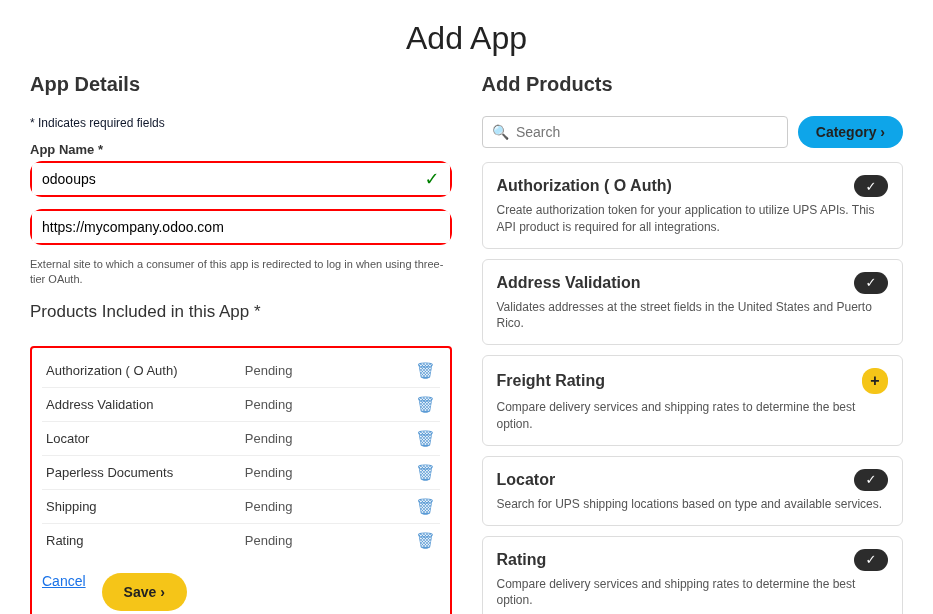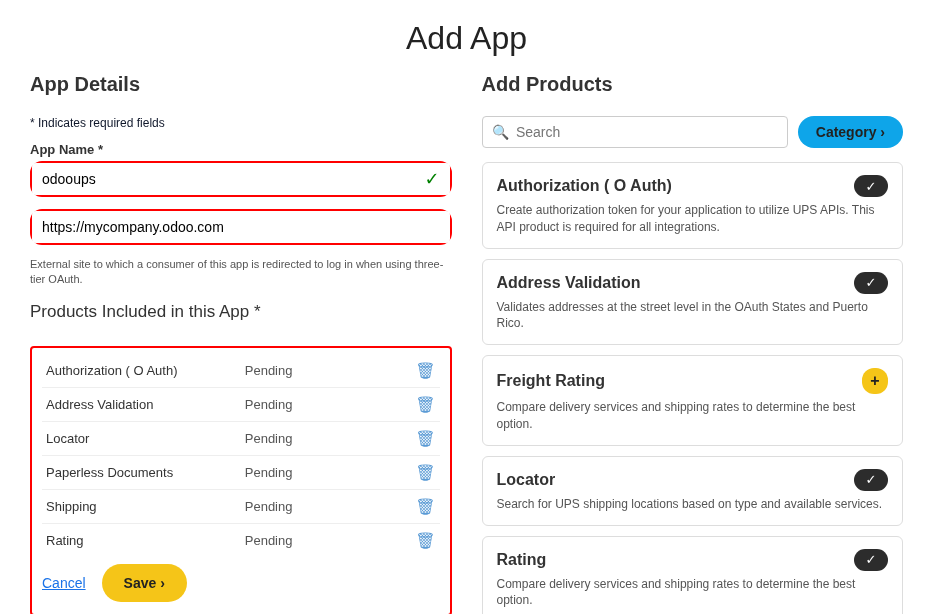--- a/index.html
+++ b/index.html
@@ -99,23 +99,23 @@
     .td-name { width: 50%; }
     .td-status { width: 35%; color: #555; }
     .td-action { width: 15%; text-align: right; }
     .trash-icon {
       color: #5b9bd5;
       font-size: 16px;
       cursor: pointer;
     }
     .form-actions {
       display: flex;
-      align-items: center;
+      align-items: flex-start;
       gap: 16px;
-      margin-top: 7px;
+      margin-top: 16px;
     }
     .cancel-link {
       color: #1a73e8;
       text-decoration: underline;
       cursor: pointer;
       font-size: 14px;
       background: none;
       border: none;
       padding: 0;
     }
@@ -326,21 +326,21 @@
       </div>
       <div class="product-card-desc">Create authorization token for your application to utilize UPS APIs. This API product is required for all integrations.</div>
     </div>
         <div class="product-card">
       <div class="product-card-header">
         <span class="product-card-name">Address Validation</span>
         <div class="toggle-dark">
               <span class="toggle-check">✓</span>
             </div>
       </div>
-      <div class="product-card-desc">Validates addresses at the street level in the OAuth States and Puerto Rico.</div>
+      <div class="product-card-desc">Validates addresses at the street fields in the United States and Puerto Rico.</div>
     </div>
         <div class="product-card">
       <div class="product-card-header">
         <span class="product-card-name">Freight Rating</span>
         <div class="toggle-yellow">
               <span class="toggle-plus">+</span>
             </div>
       </div>
       <div class="product-card-desc">Compare delivery services and shipping rates to determine the best option.</div>
     </div>

